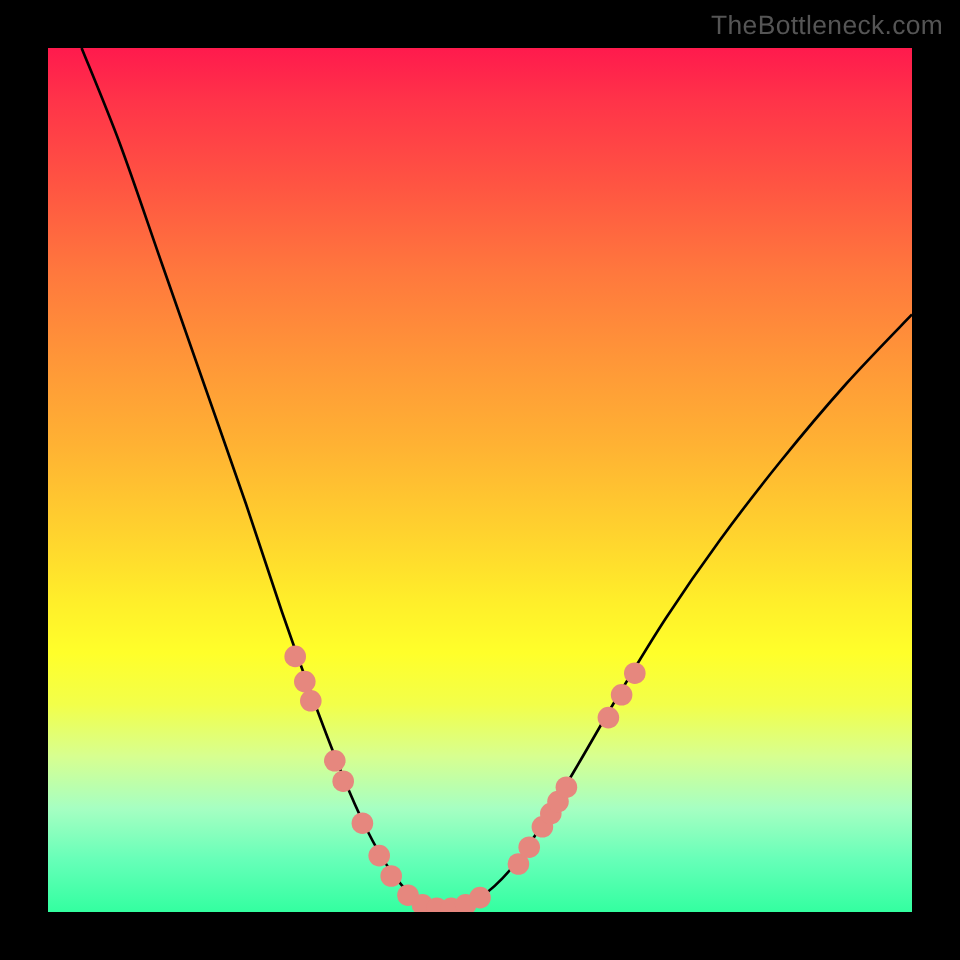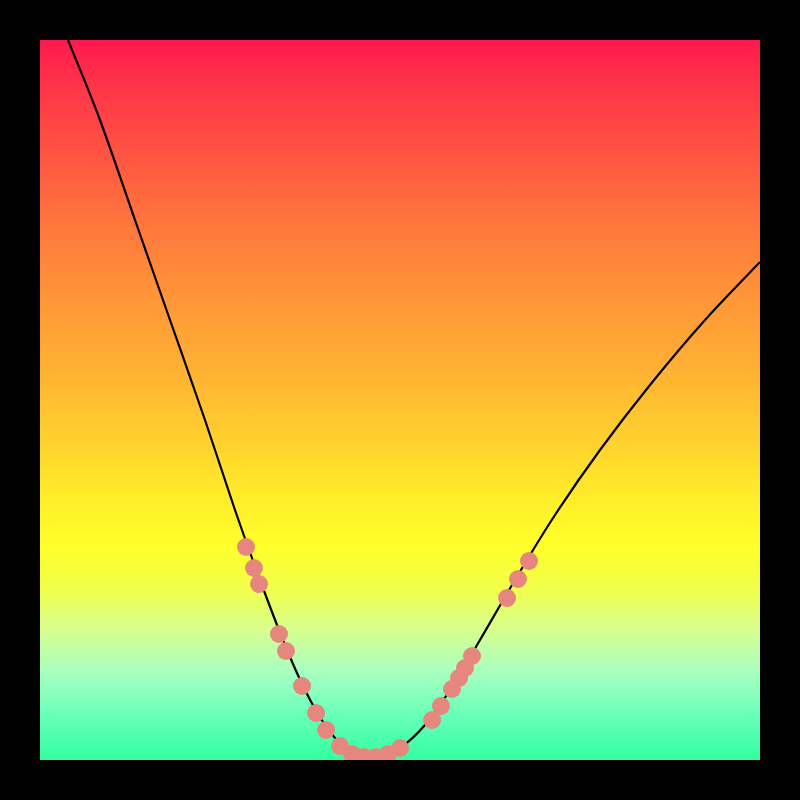--- a/index.html
+++ b/index.html
@@ -55,20 +55,21 @@
     left: 0;
     top: 0;
     width: 720px;
     height: 720px;
   }
 </style>
 </head>
 <body>
 
 <div class="frame">
+  <div class="watermark">TheBottleneck.com</div>
 
   <div class="plot-area">
     <svg class="curve" viewBox="0 0 720 720" preserveAspectRatio="none">
       <path id="curve-path" fill="none" stroke="#000000" stroke-width="2.2" d="M 28 0 C 33.333333333333336 13.333333333333334, 48.833333333333336 50, 60 80 C 71.16666666666667 110, 83.33333333333333 146.66666666666666, 95 180 C 106.66666666666667 213.33333333333334, 118.33333333333333 246.66666666666666, 130 280 C 141.66666666666666 313.3333333333333, 154.16666666666666 348.3333333333333, 165 380 C 175.83333333333334 411.6666666666667, 185.83333333333334 443.3333333333333, 195 470 C 204.16666666666666 496.6666666666667, 211.66666666666666 517.5, 220 540 C 228.33333333333334 562.5, 237.5 586.6666666666666, 245 605 C 252.5 623.3333333333334, 258.3333333333333 636.6666666666666, 265 650 C 271.6666666666667 663.3333333333334, 278.3333333333333 675.3333333333334, 285 685 C 291.6666666666667 694.6666666666666, 299.1666666666667 702.8333333333334, 305 708 C 310.8333333333333 713.1666666666666, 314.1666666666667 714.6666666666666, 320 716 C 325.8333333333333 717.3333333333334, 333.3333333333333 717.3333333333334, 340 716 C 346.6666666666667 714.6666666666666, 352.5 713.1666666666666, 360 708 C 367.5 702.8333333333334, 376.6666666666667 694.6666666666666, 385 685 C 393.3333333333333 675.3333333333334, 400.8333333333333 664.1666666666666, 410 650 C 419.1666666666667 635.8333333333334, 429.1666666666667 618.3333333333334, 440 600 C 450.8333333333333 581.6666666666666, 462.5 560.8333333333334, 475 540 C 487.5 519.1666666666666, 500.8333333333333 496.6666666666667, 515 475 C 529.1666666666666 453.3333333333333, 544.1666666666666 431.6666666666667, 560 410 C 575.8333333333334 388.3333333333333, 592.5 366.6666666666667, 610 345 C 627.5 323.3333333333333, 646.6666666666666 300.5, 665 280 C 683.3333333333334 259.5, 710.8333333333334 231.66666666666666, 720 222"></path>
       <g id="marker-group">
           <circle cx="206" cy="507" r="9" fill="#e6877e"></circle>
           <circle cx="214" cy="528" r="9" fill="#e6877e"></circle>
           <circle cx="219" cy="544" r="9" fill="#e6877e"></circle>
           <circle cx="239" cy="594" r="9" fill="#e6877e"></circle>
           <circle cx="246" cy="611" r="9" fill="#e6877e"></circle>

